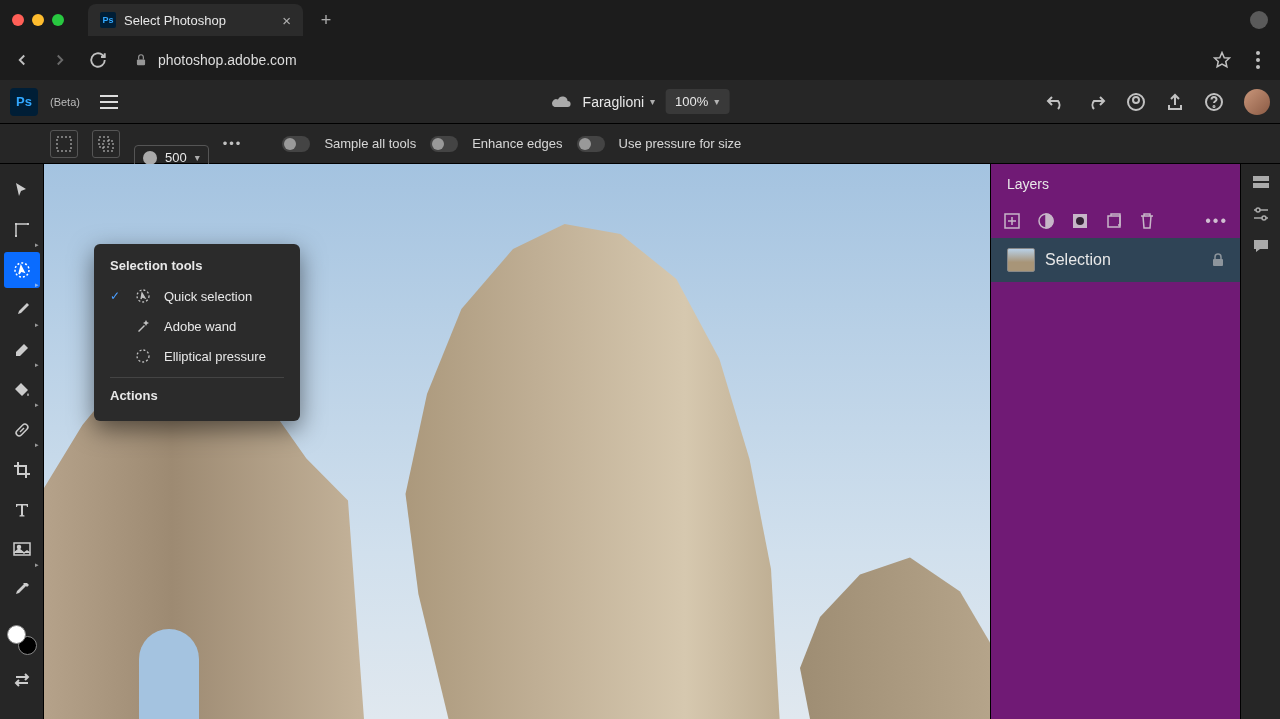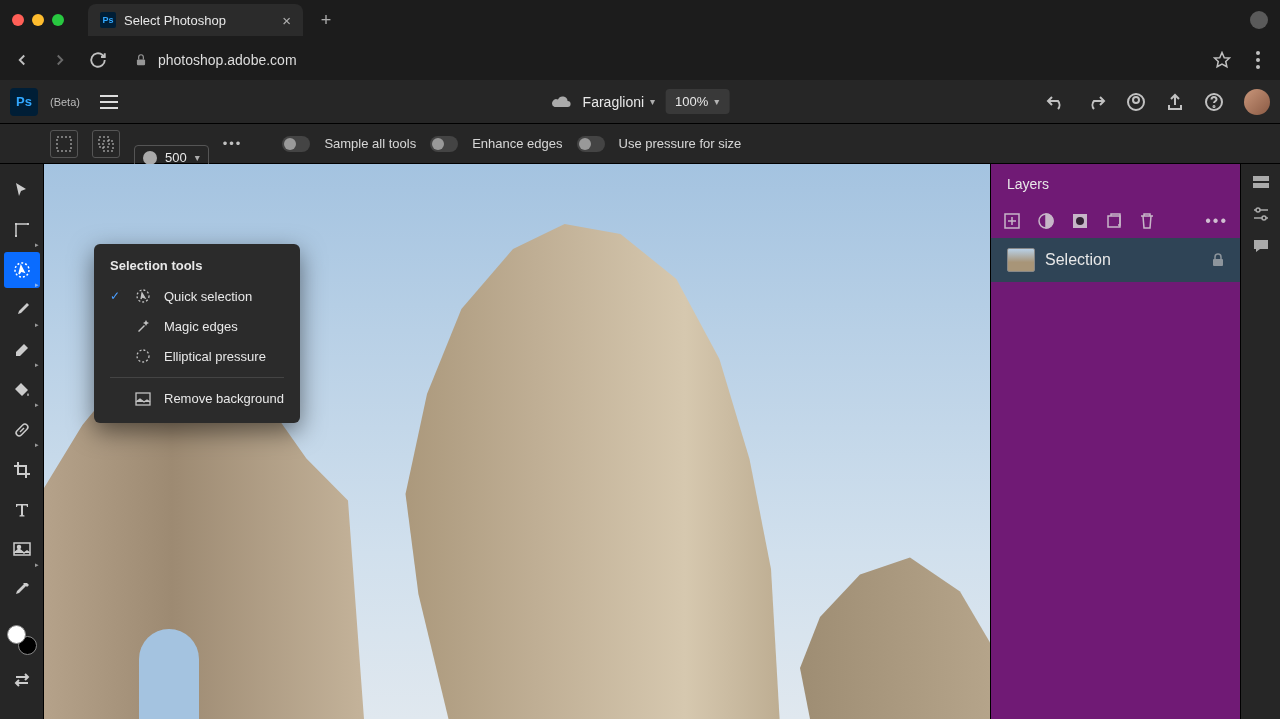--- a/index.html
+++ b/index.html
@@ -339,42 +339,33 @@
             </span>
           <span>Quick selection</span>
         </div>
         <div class="popup-item">
           <span class="popup-check"></span>
           <span class="popup-icon">
               <svg width="16" height="16" viewBox="0 0 16 16" fill="#ddd">
                 <path d="M11 2l1 2 2 1-2 1-1 2-1-2-2-1 2-1zM3 13l6-6 1 1-6 6z"></path>
               </svg>
             </span>
-          <span>Magic edges</span>
+          <span>Adobe wand</span>
         </div>
         <div class="popup-item">
           <span class="popup-check"></span>
           <span class="popup-icon">
               <svg width="16" height="16" viewBox="0 0 16 16" fill="none" stroke="#ddd" stroke-width="1.3" stroke-dasharray="2 2">
                 <circle cx="8" cy="8" r="6"></circle>
               </svg>
             </span>
           <span>Elliptical pressure</span>
         </div>
         <div class="popup-divider"></div>
-        <div class="popup-item">
-          <span class="popup-check"></span>
-          <span class="popup-icon">
-              <svg width="16" height="14" viewBox="0 0 16 14" fill="none" stroke="#ddd" stroke-width="1.3">
-                <rect x="1" y="1" width="14" height="12"></rect>
-                <path d="M1 10l4-3 4 3 3-2 3 2" fill="#ddd"></path>
-              </svg>
-            </span>
-          <span>Remove background</span>
-        </div>
+        <div class="popup-header">Actions</div>
       </div>
     </div>
 
     <div class="layers-panel">
       <div class="panel-header">Layers</div>
       <div class="panel-icons">
         <span class="panel-icon">
             <svg width="18" height="18" viewBox="0 0 18 18" fill="none" stroke="#ddd" stroke-width="1.5">
               <rect x="2" y="2" width="14" height="14"></rect>
               <line x1="9" y1="5" x2="9" y2="13"></line>

